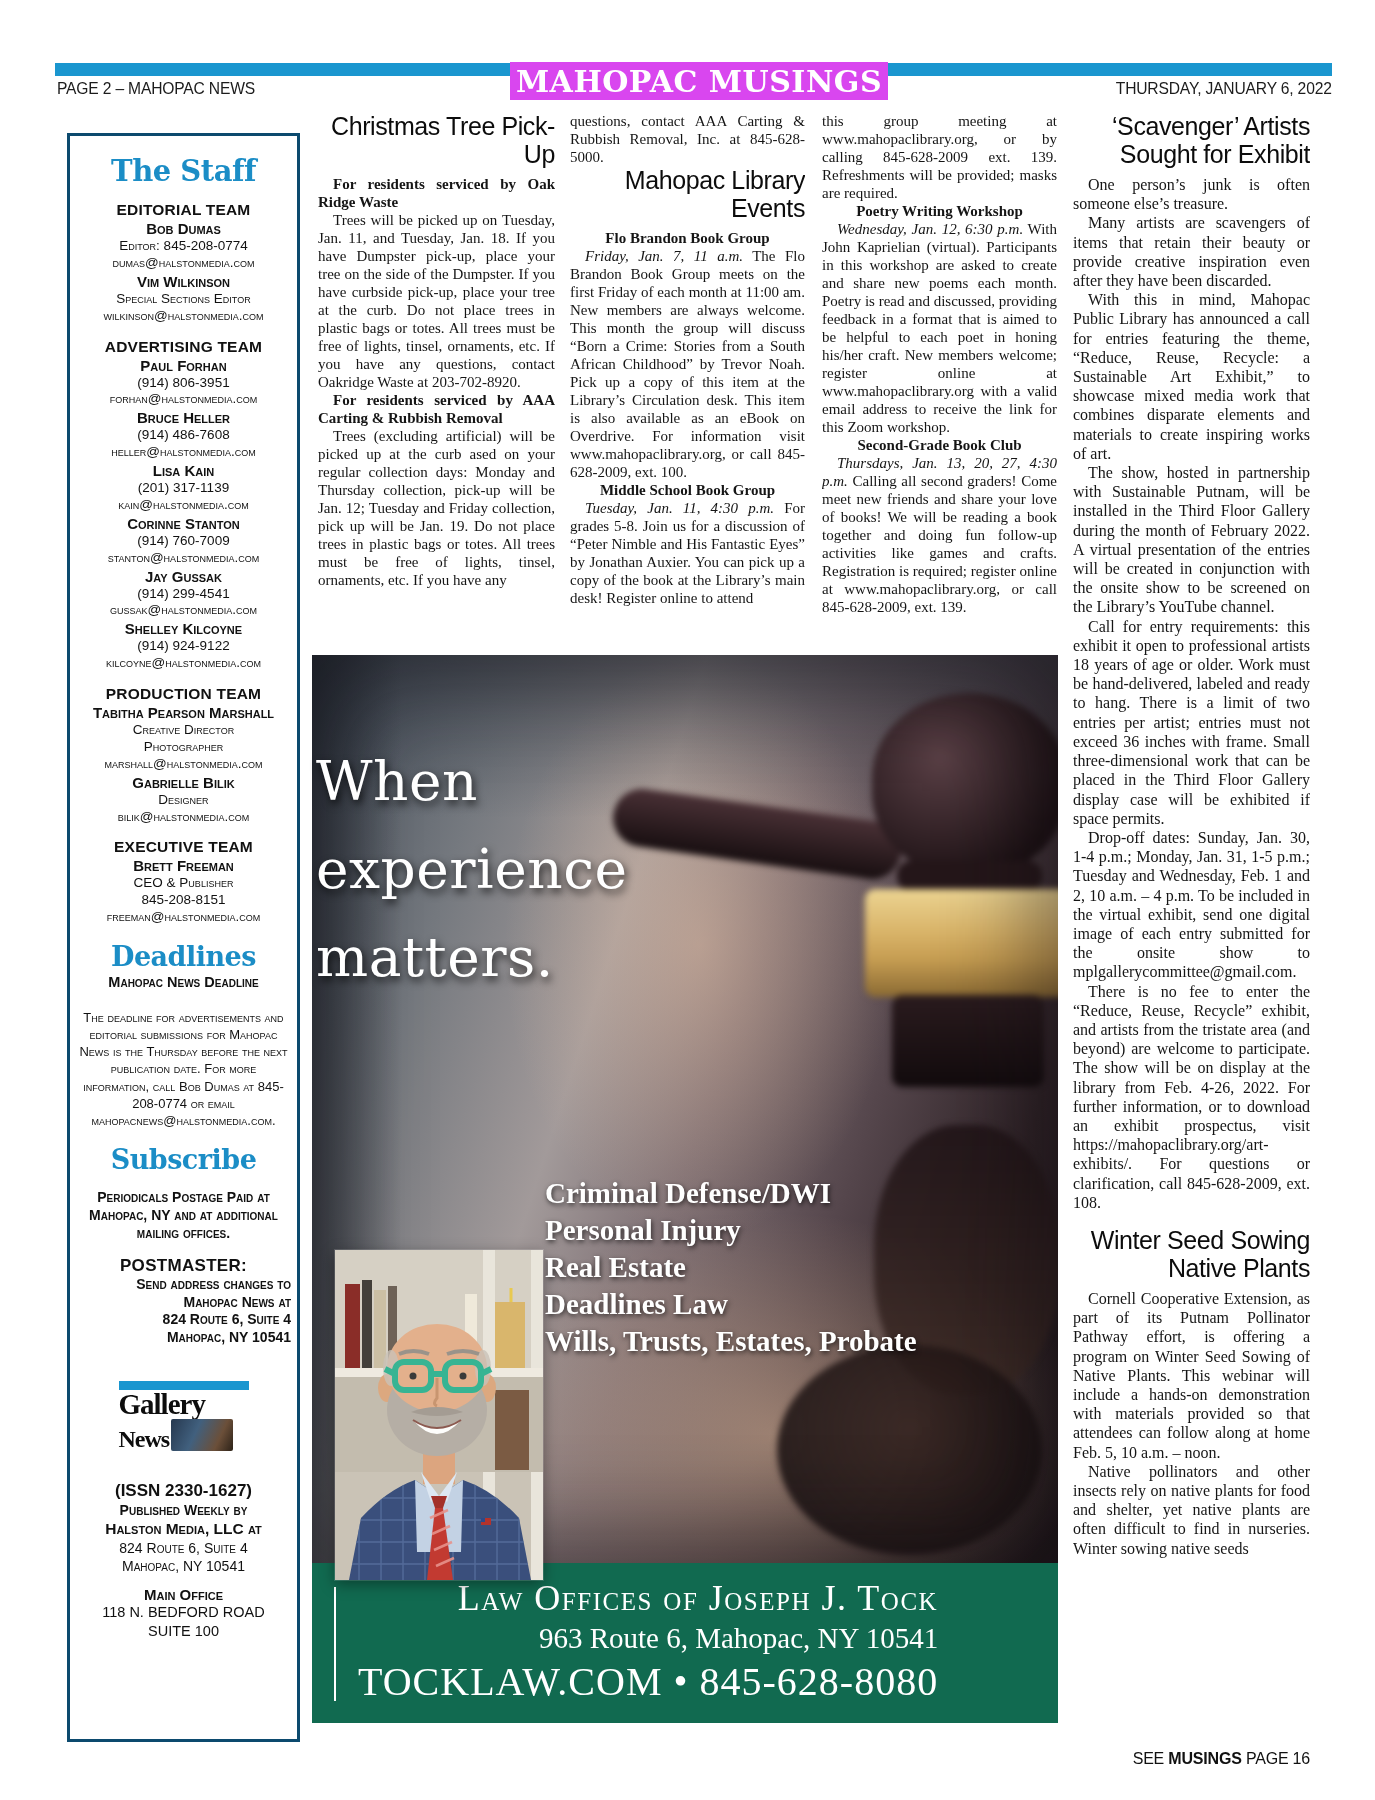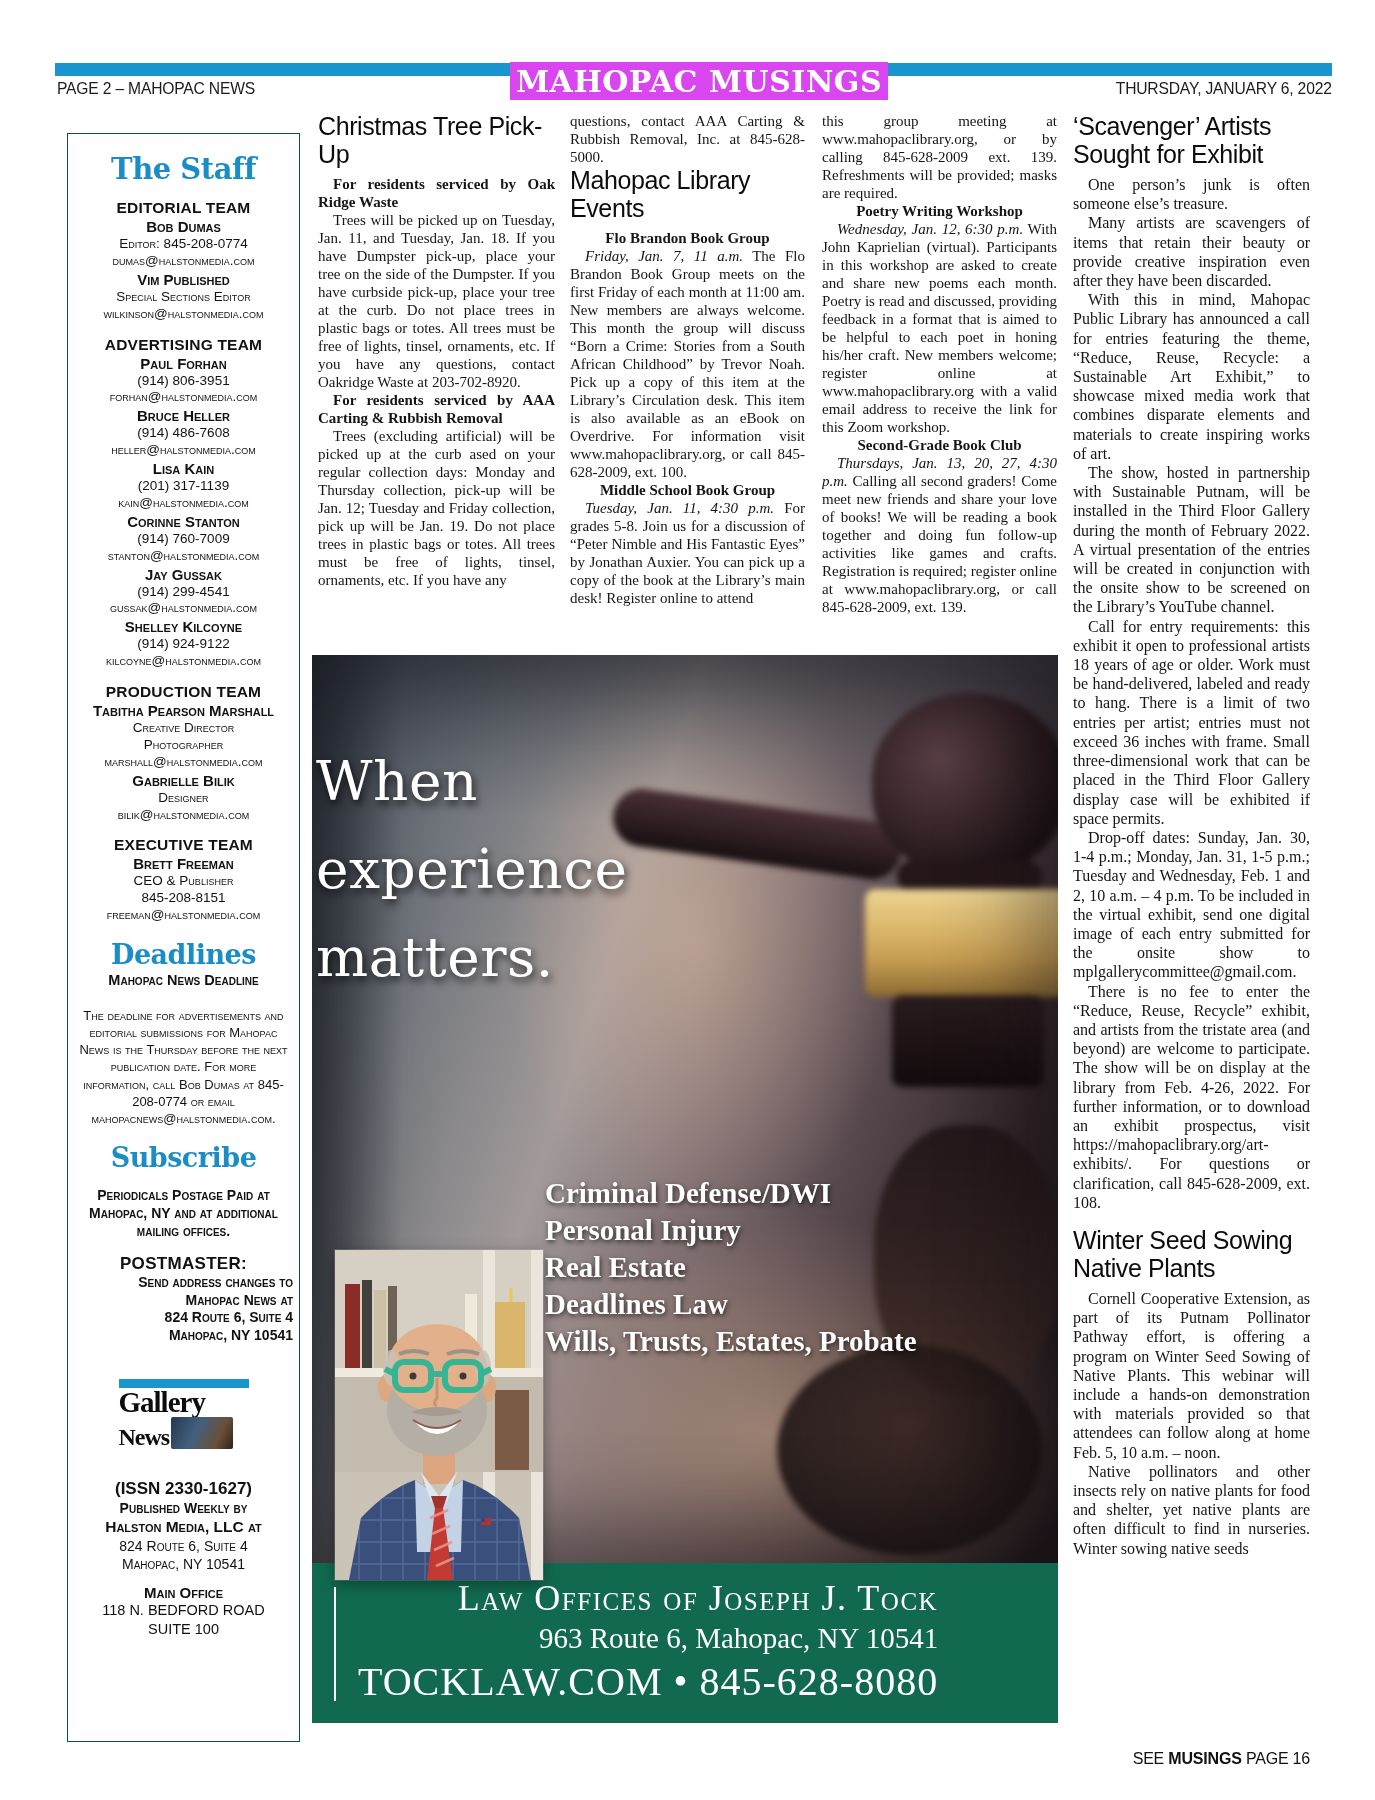--- a/index.html
+++ b/index.html
@@ -13,21 +13,21 @@
   .hdr-title-box { position:absolute; left:510px; top:62px; width:378px; height:38px; background:#d946ef;
           color:#fff; text-align:center; }
   .hdr-title-box span { font-family:"DejaVu Serif", serif; font-weight:bold; font-size:30px; line-height:40px; letter-spacing:0.5px; }
   .hdr-left { position:absolute; left:57px; top:79px; font-size:17px; color:#1c1c1c;
           transform:scaleX(0.92); transform-origin:left; letter-spacing:-0.2px; }
   .hdr-right { position:absolute; right:43px; top:79px; font-size:17px; color:#1c1c1c;
           transform:scaleX(0.92); transform-origin:right; letter-spacing:-0.2px; }
 
   
   .staffbox { position:absolute; left:67px; top:133px; width:233px; height:1609px;
-          border:1px solid #0c4a6e; text-align:center; padding:18px 6px; overflow:hidden; }
+          border:3px solid #0c4a6e; text-align:center; padding:18px 6px; overflow:hidden; }
   .sb-title { font-family:"DejaVu Serif", serif; font-weight:bold; font-size:29px; color:#1b8dc6; letter-spacing:-0.5px; }
   .sb-team { font-weight:bold; font-size:15.5px; margin-top:13px; letter-spacing:0.2px; }
   .sb-name { font-weight:bold; font-variant:small-caps; font-size:15px; margin-top:1px; line-height:1.2; }
   .sb-line { font-variant:small-caps; font-size:13.5px; line-height:1.25; }
   .sb-disp { font-family:"DejaVu Serif", serif; font-weight:bold; font-size:27px; color:#1b8dc6; margin-top:15px; letter-spacing:-0.5px; }
   .sb-subhead { font-weight:bold; font-variant:small-caps; font-size:14.5px; margin-top:2px; }
   .sb-para { font-variant:small-caps; font-size:13px; line-height:1.32; margin-top:19px; padding:0 2px;text-align:center; }
   .sb-bold { font-weight:bold; font-variant:small-caps; font-size:14px; line-height:1.3; margin-top:13px; padding:0 4px; }
   .sb-post { font-weight:bold; font-size:17px; margin-top:13px; letter-spacing:0.3px; }
   .sb-postline { font-weight:bold; font-variant:small-caps; font-size:14px; line-height:1.28;text-align:right; }
@@ -46,21 +46,21 @@
   .sb-office-l { font-size:14.5px; line-height:1.3; }
 
   
   .col { position:absolute; top:112px; font-family:"Liberation Serif", serif; font-size:15px;
          line-height:18px; text-align:justify; color:#151515; }
   .col1 { left:318px; width:237px; height:543px; overflow:hidden; }
   .col2 { left:570px; width:235px; height:543px; overflow:hidden; }
   .col3 { left:822px; width:235px; height:543px; overflow:hidden; }
   .col4 { left:1073px; width:237px; height:1625px; font-size:16px; line-height:19.2px; overflow:hidden; }
   .headline { font-family:"Liberation Sans", sans-serif; font-size:25px; line-height:28px;
-         text-align:left; font-weight:400; letter-spacing:-0.4px; margin:0 0 7px; color:#0c0c0c; text-indent:0; }
+         text-align:right; font-weight:400; letter-spacing:-0.4px; margin:0 0 7px; color:#0c0c0c; text-indent:0; }
   .headline.mt { margin-top:14px; }
   .col p { margin:0; text-indent:15px; }
   .col p.noindent { text-indent:0; }
   .sub-run { font-weight:bold; }
   .group-head { font-weight:bold; text-align:center; text-indent:0 !important; }
   .when { font-style:italic; }
 
   .see-musings { position:absolute; left:1073px; top:1750px; width:237px; text-align:right;
          font-size:16px; letter-spacing:-0.2px; color:#111; }
   .see-musings .b { font-weight:bold; }
@@ -119,21 +119,21 @@
   <div class="hdr-left">PAGE 2 – MAHOPAC NEWS</div>
   <div class="hdr-right">THURSDAY, JANUARY 6, 2022</div>
 
   <aside class="staffbox">
     <div class="sb-title">The Staff</div>
 
     <div class="sb-team">EDITORIAL TEAM</div>
     <div class="sb-name">Bob Dumas</div>
     <div class="sb-line">Editor: 845-208-0774</div>
     <div class="sb-line">dumas@halstonmedia.com</div>
-    <div class="sb-name">Vim Published</div>
+    <div class="sb-name">Vim Wilkinson</div>
     <div class="sb-line">Special Sections Editor</div>
     <div class="sb-line">wilkinson@halstonmedia.com</div>
 
     <div class="sb-team">ADVERTISING TEAM</div>
     <div class="sb-name">Paul Forhan</div>
     <div class="sb-line">(914) 806-3951</div>
     <div class="sb-line">forhan@halstonmedia.com</div>
     <div class="sb-name">Bruce Heller</div>
     <div class="sb-line">(914) 486-7608</div>
     <div class="sb-line">heller@halstonmedia.com</div>

